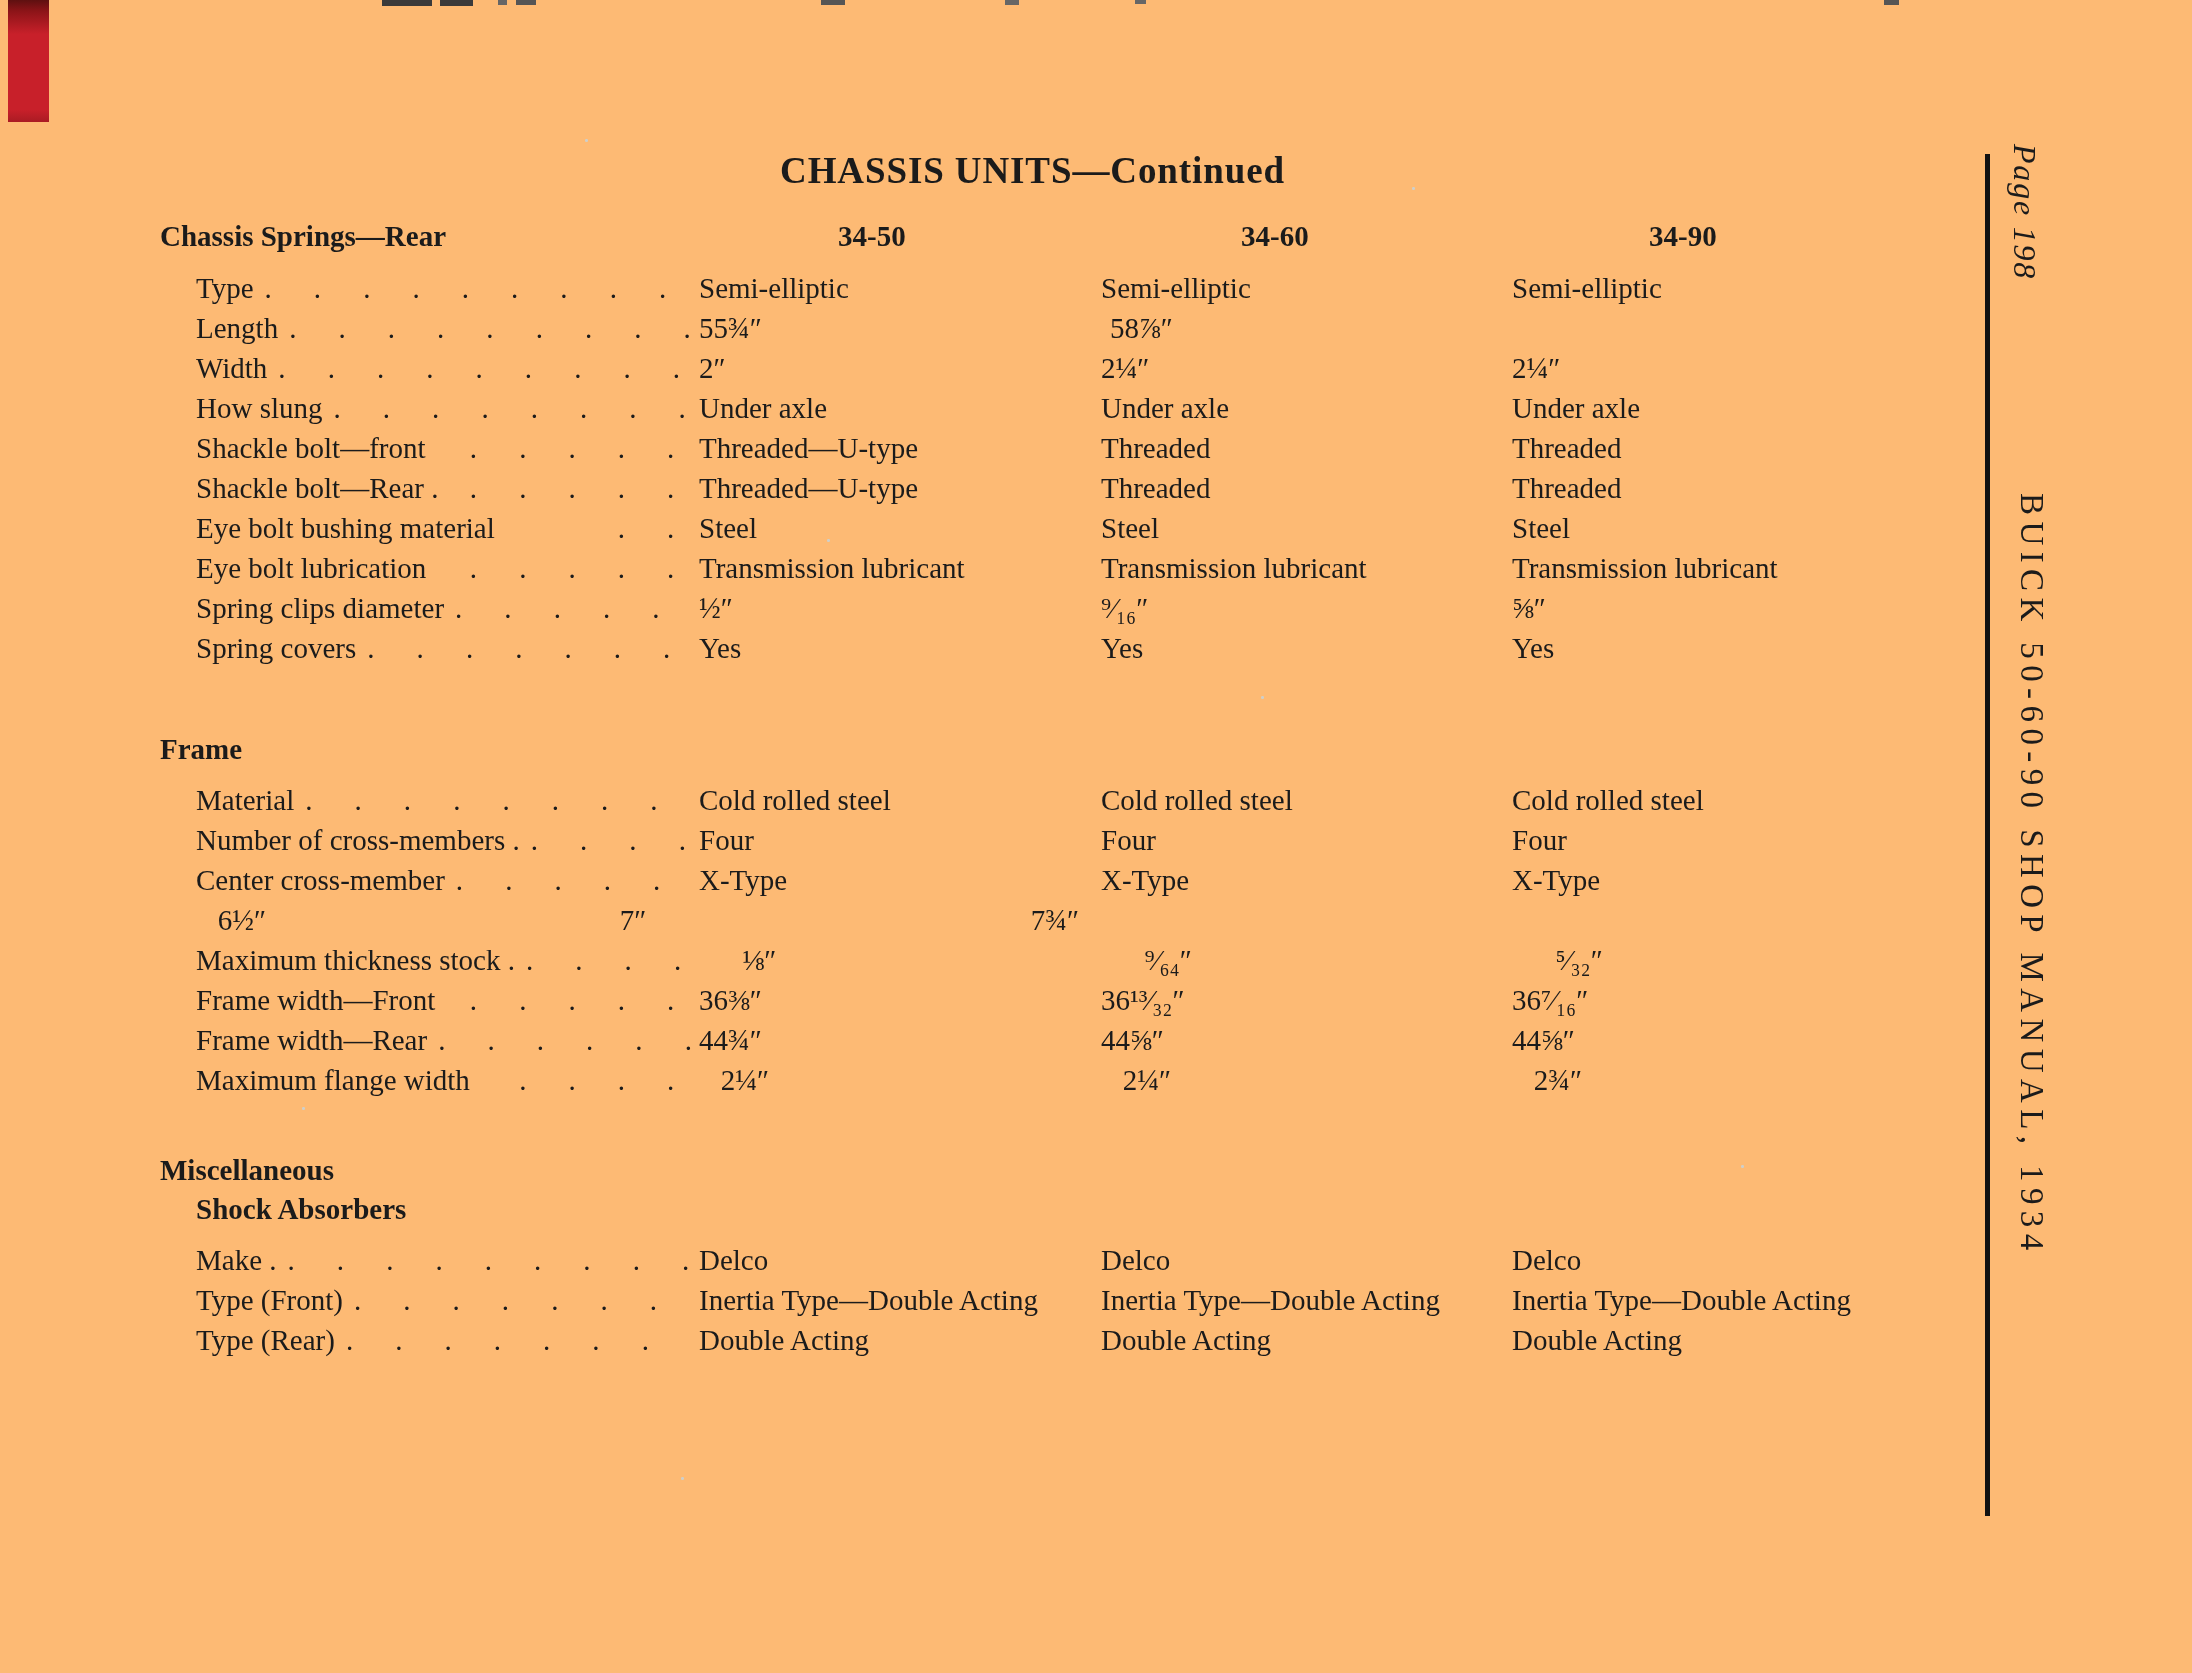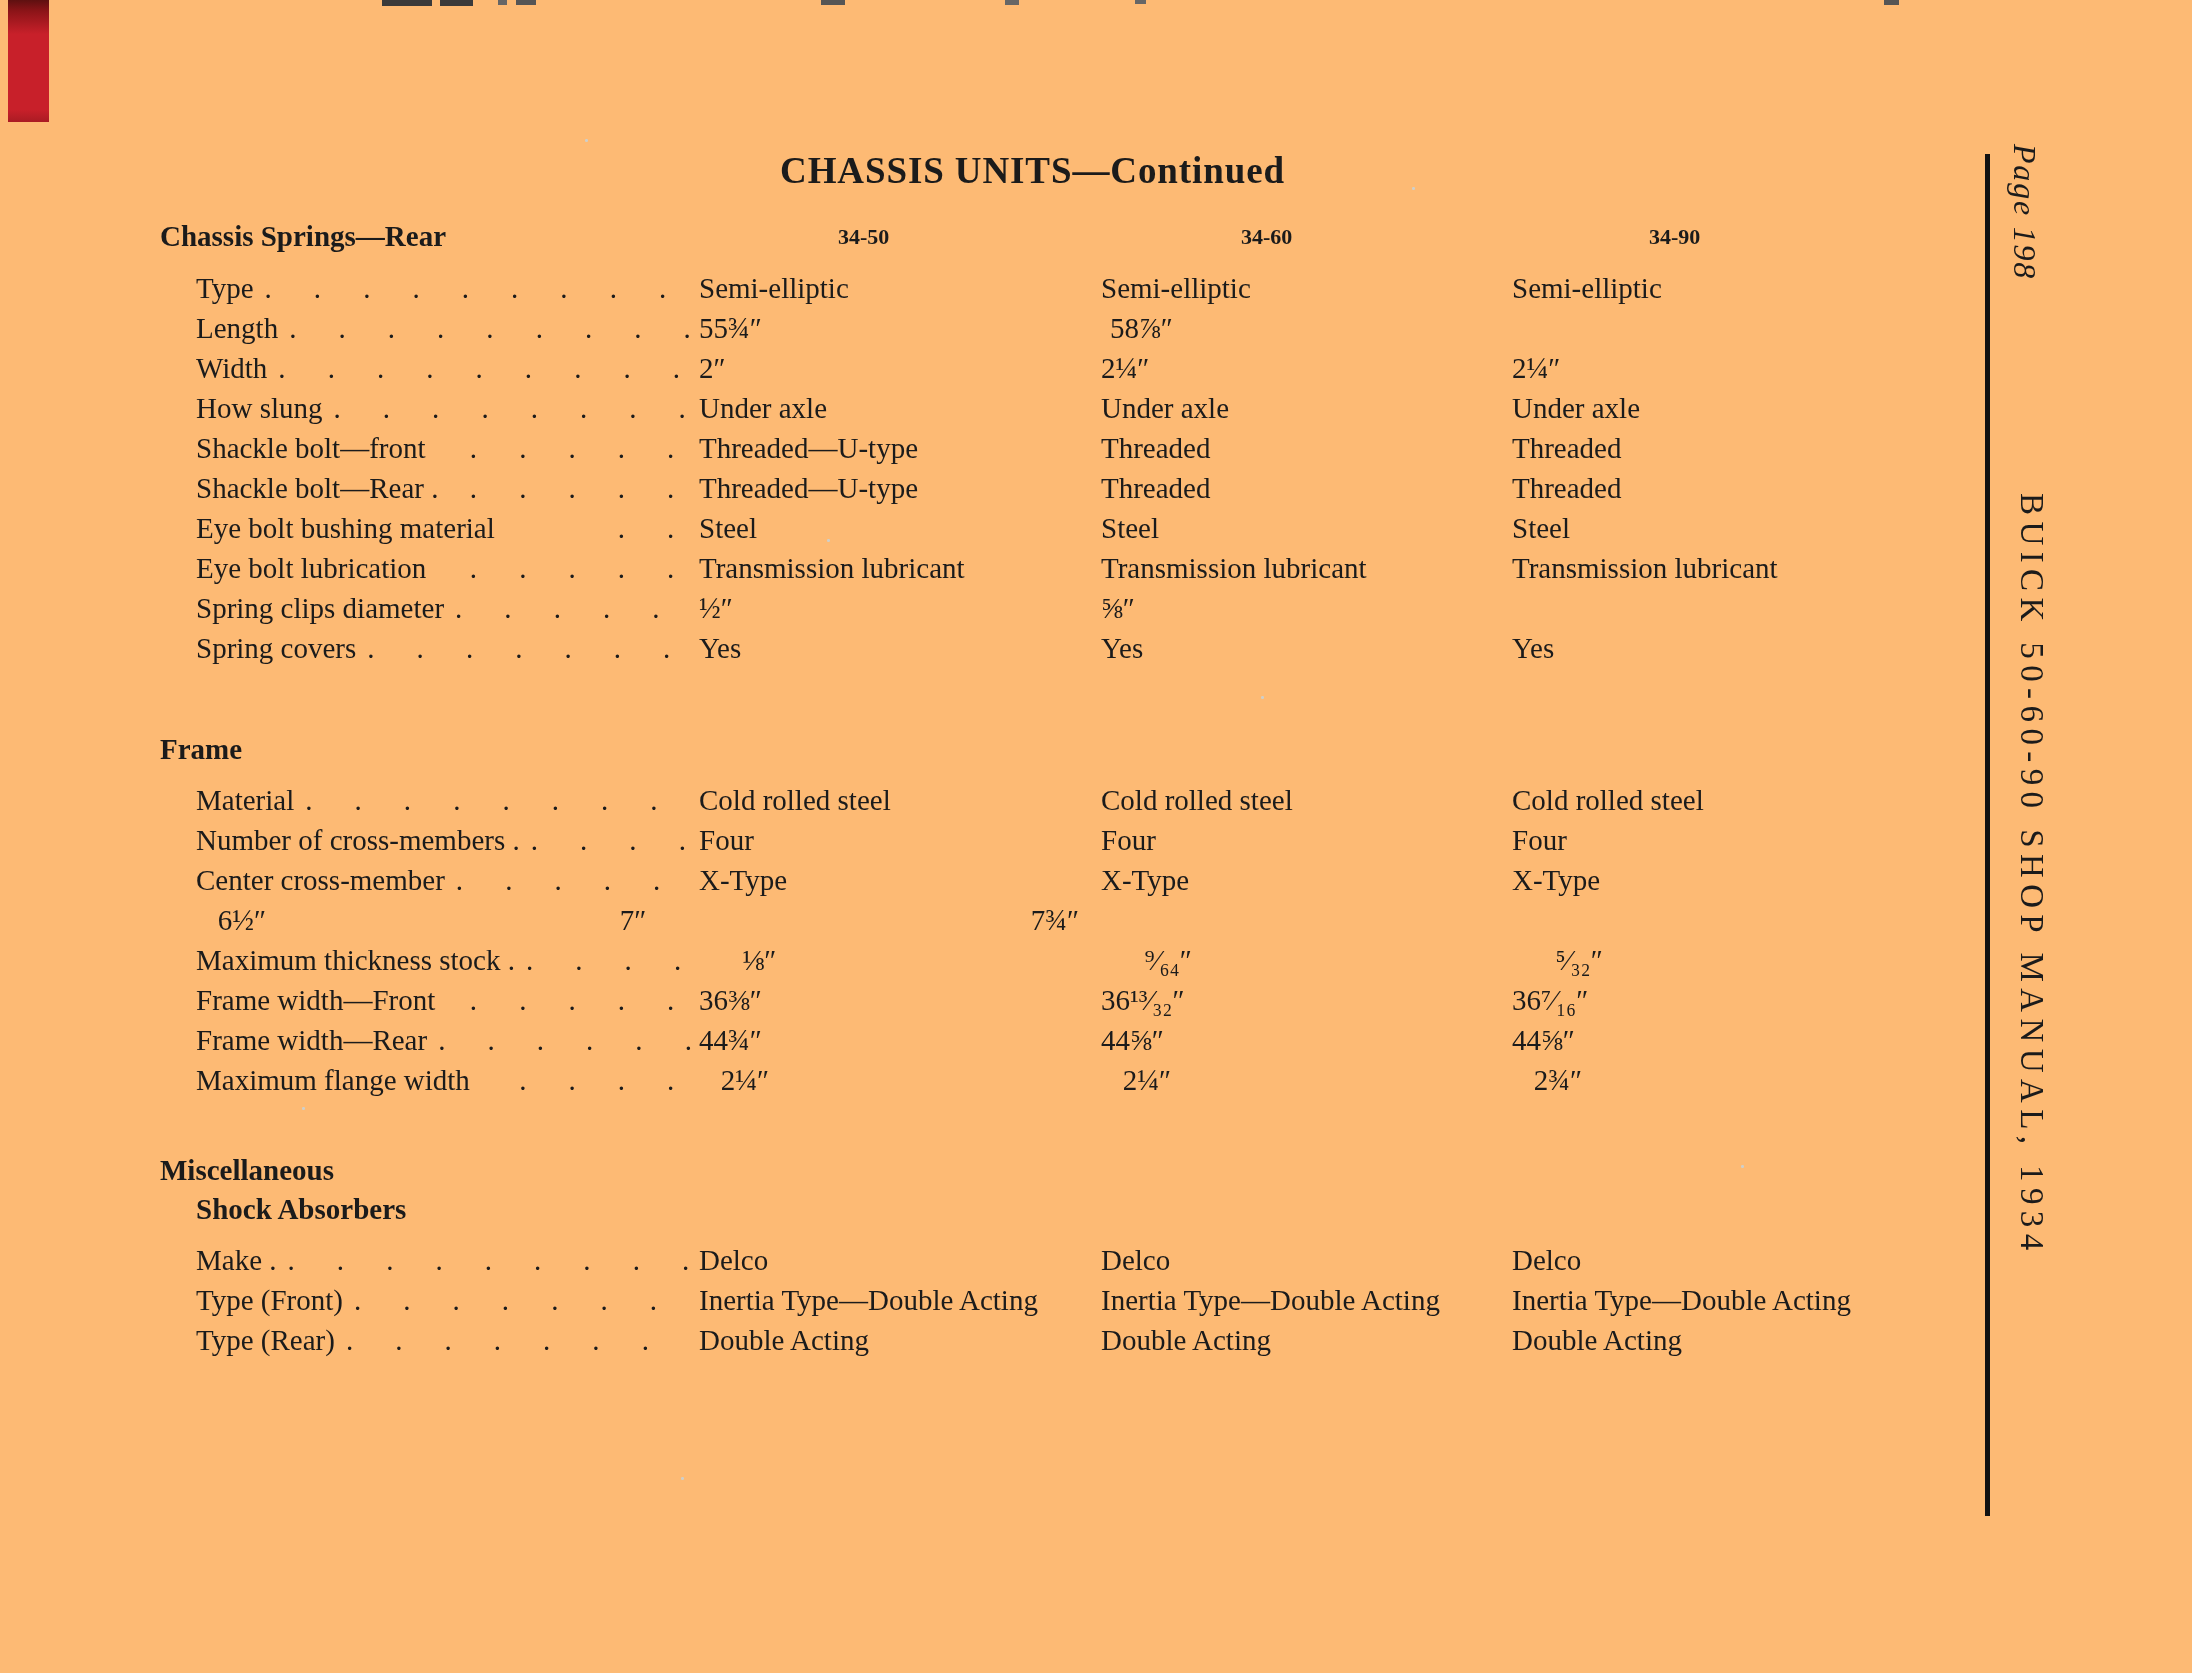--- a/index.html
+++ b/index.html
@@ -21,21 +21,21 @@
   .speck{position:absolute;background:#cfcfca;width:2.7px;height:2.7px;border-radius:50%;}
   .title{
     position:absolute;left:0;top:149px;width:2065px;
     text-align:center;font-size:37px;line-height:44px;font-weight:bold;
     letter-spacing:0.9px;white-space:pre;
   }
   .sec-head{
     position:absolute;left:160px;font-size:29px;line-height:37px;font-weight:bold;white-space:pre;
   }
   .col-head{
-    position:absolute;top:218px;font-size:22px;line-height:37px;font-weight:bold;white-space:pre;
+    position:absolute;top:218px;font-size:29px;line-height:37px;font-weight:bold;white-space:pre;
   }
   .rows{position:absolute;left:196px;width:1818px;}
   .row{display:flex;align-items:baseline;height:40px;line-height:40px;font-size:29px;}
   .rows.tight .row{height:40px;line-height:40px;}
   .labelwrap{display:flex;width:503px;box-sizing:border-box;padding-right:7.3px;flex-shrink:0;align-items:baseline;}
   .label{white-space:pre;flex-shrink:0;}
   .leader{
     flex:1;overflow:hidden;white-space:nowrap;text-align:right;
     letter-spacing:17.4px;padding-left:11px;
   }
@@ -152,20 +152,21 @@
         <span class="val v0">Transmission lubricant</span>
         <span class="val v1">Transmission lubricant</span>
         <span class="val v2">Transmission lubricant</span>
       </div>
       <div class="row">
         <div class="labelwrap">
           <span class="label">Spring clips diameter</span>
           <span class="leader">. . . . . .</span>
         </div>
         <span class="val v0">½″</span>
+        <span class="val v1">⁹⁄₁₆″</span>
         <span class="val v2">⅝″</span>
       </div>
       <div class="row">
         <div class="labelwrap">
           <span class="label">Spring covers</span>
           <span class="leader">. . . . . . . .</span>
         </div>
         <span class="val v0">Yes</span>
         <span class="val v1">Yes</span>
         <span class="val v2">Yes</span>

